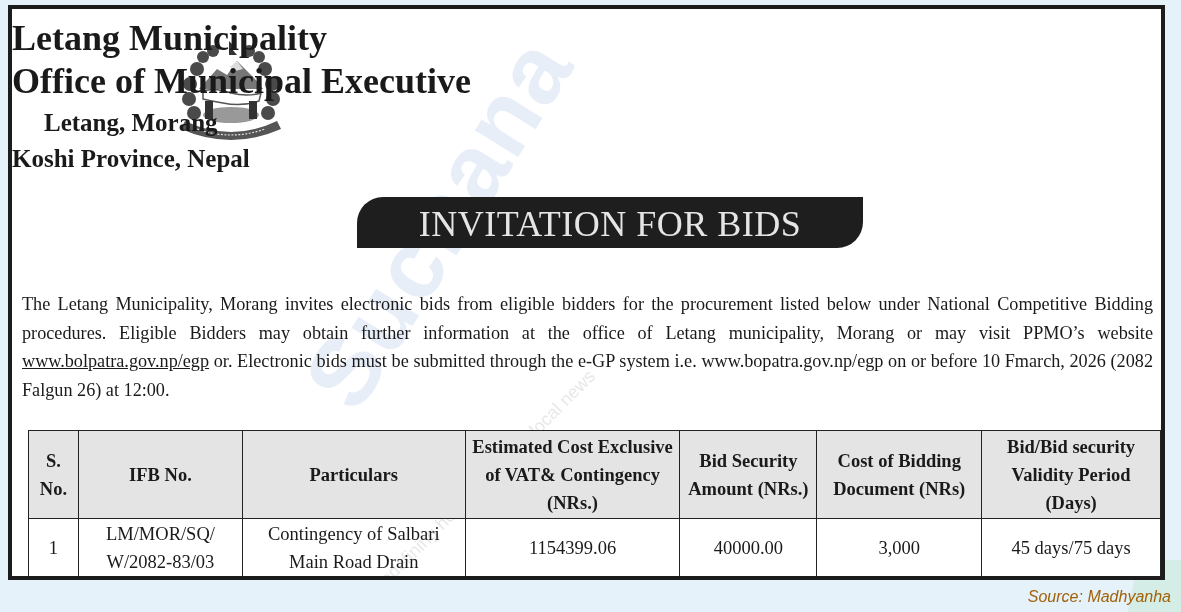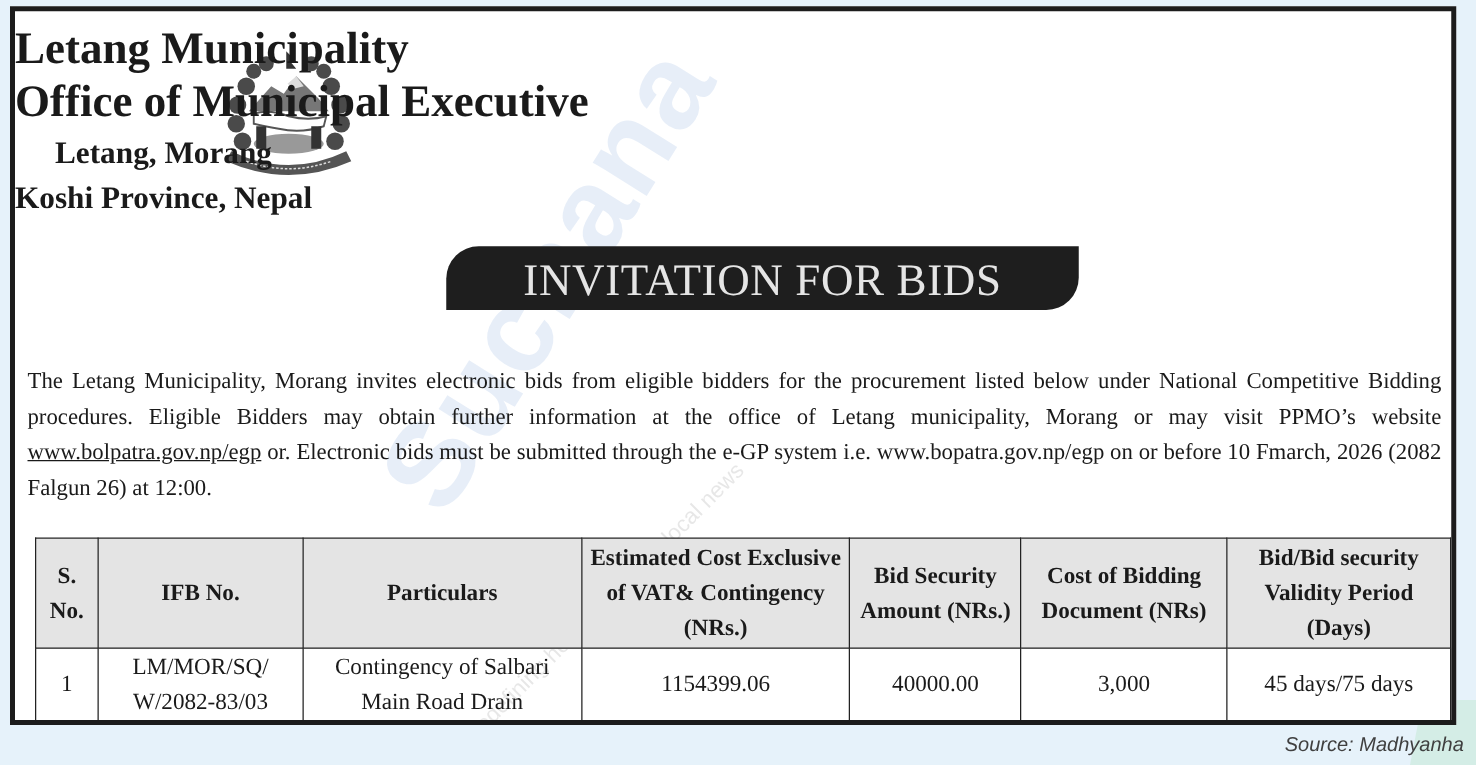--- a/index.html
+++ b/index.html
@@ -116,21 +116,21 @@
       right: 6px; top: 549px;
       font-size: 19px;
       font-weight: bold;
     }
     .source {
       position: absolute;
       right: 10px; top: 588px;
       font-family: "Liberation Sans", "DejaVu Sans", sans-serif;
       font-style: italic;
       font-size: 16px;
-      color: #404040;
+      color: #a16207;
     }
     .deco-arrow {
       position: absolute;
       pointer-events: none;
     }
   </style>
 </head>
 <body>
 
 <svg class="deco-arrow" style="left:872px; top:0; width:30px; height:100px;" viewBox="0 0 30 100">

